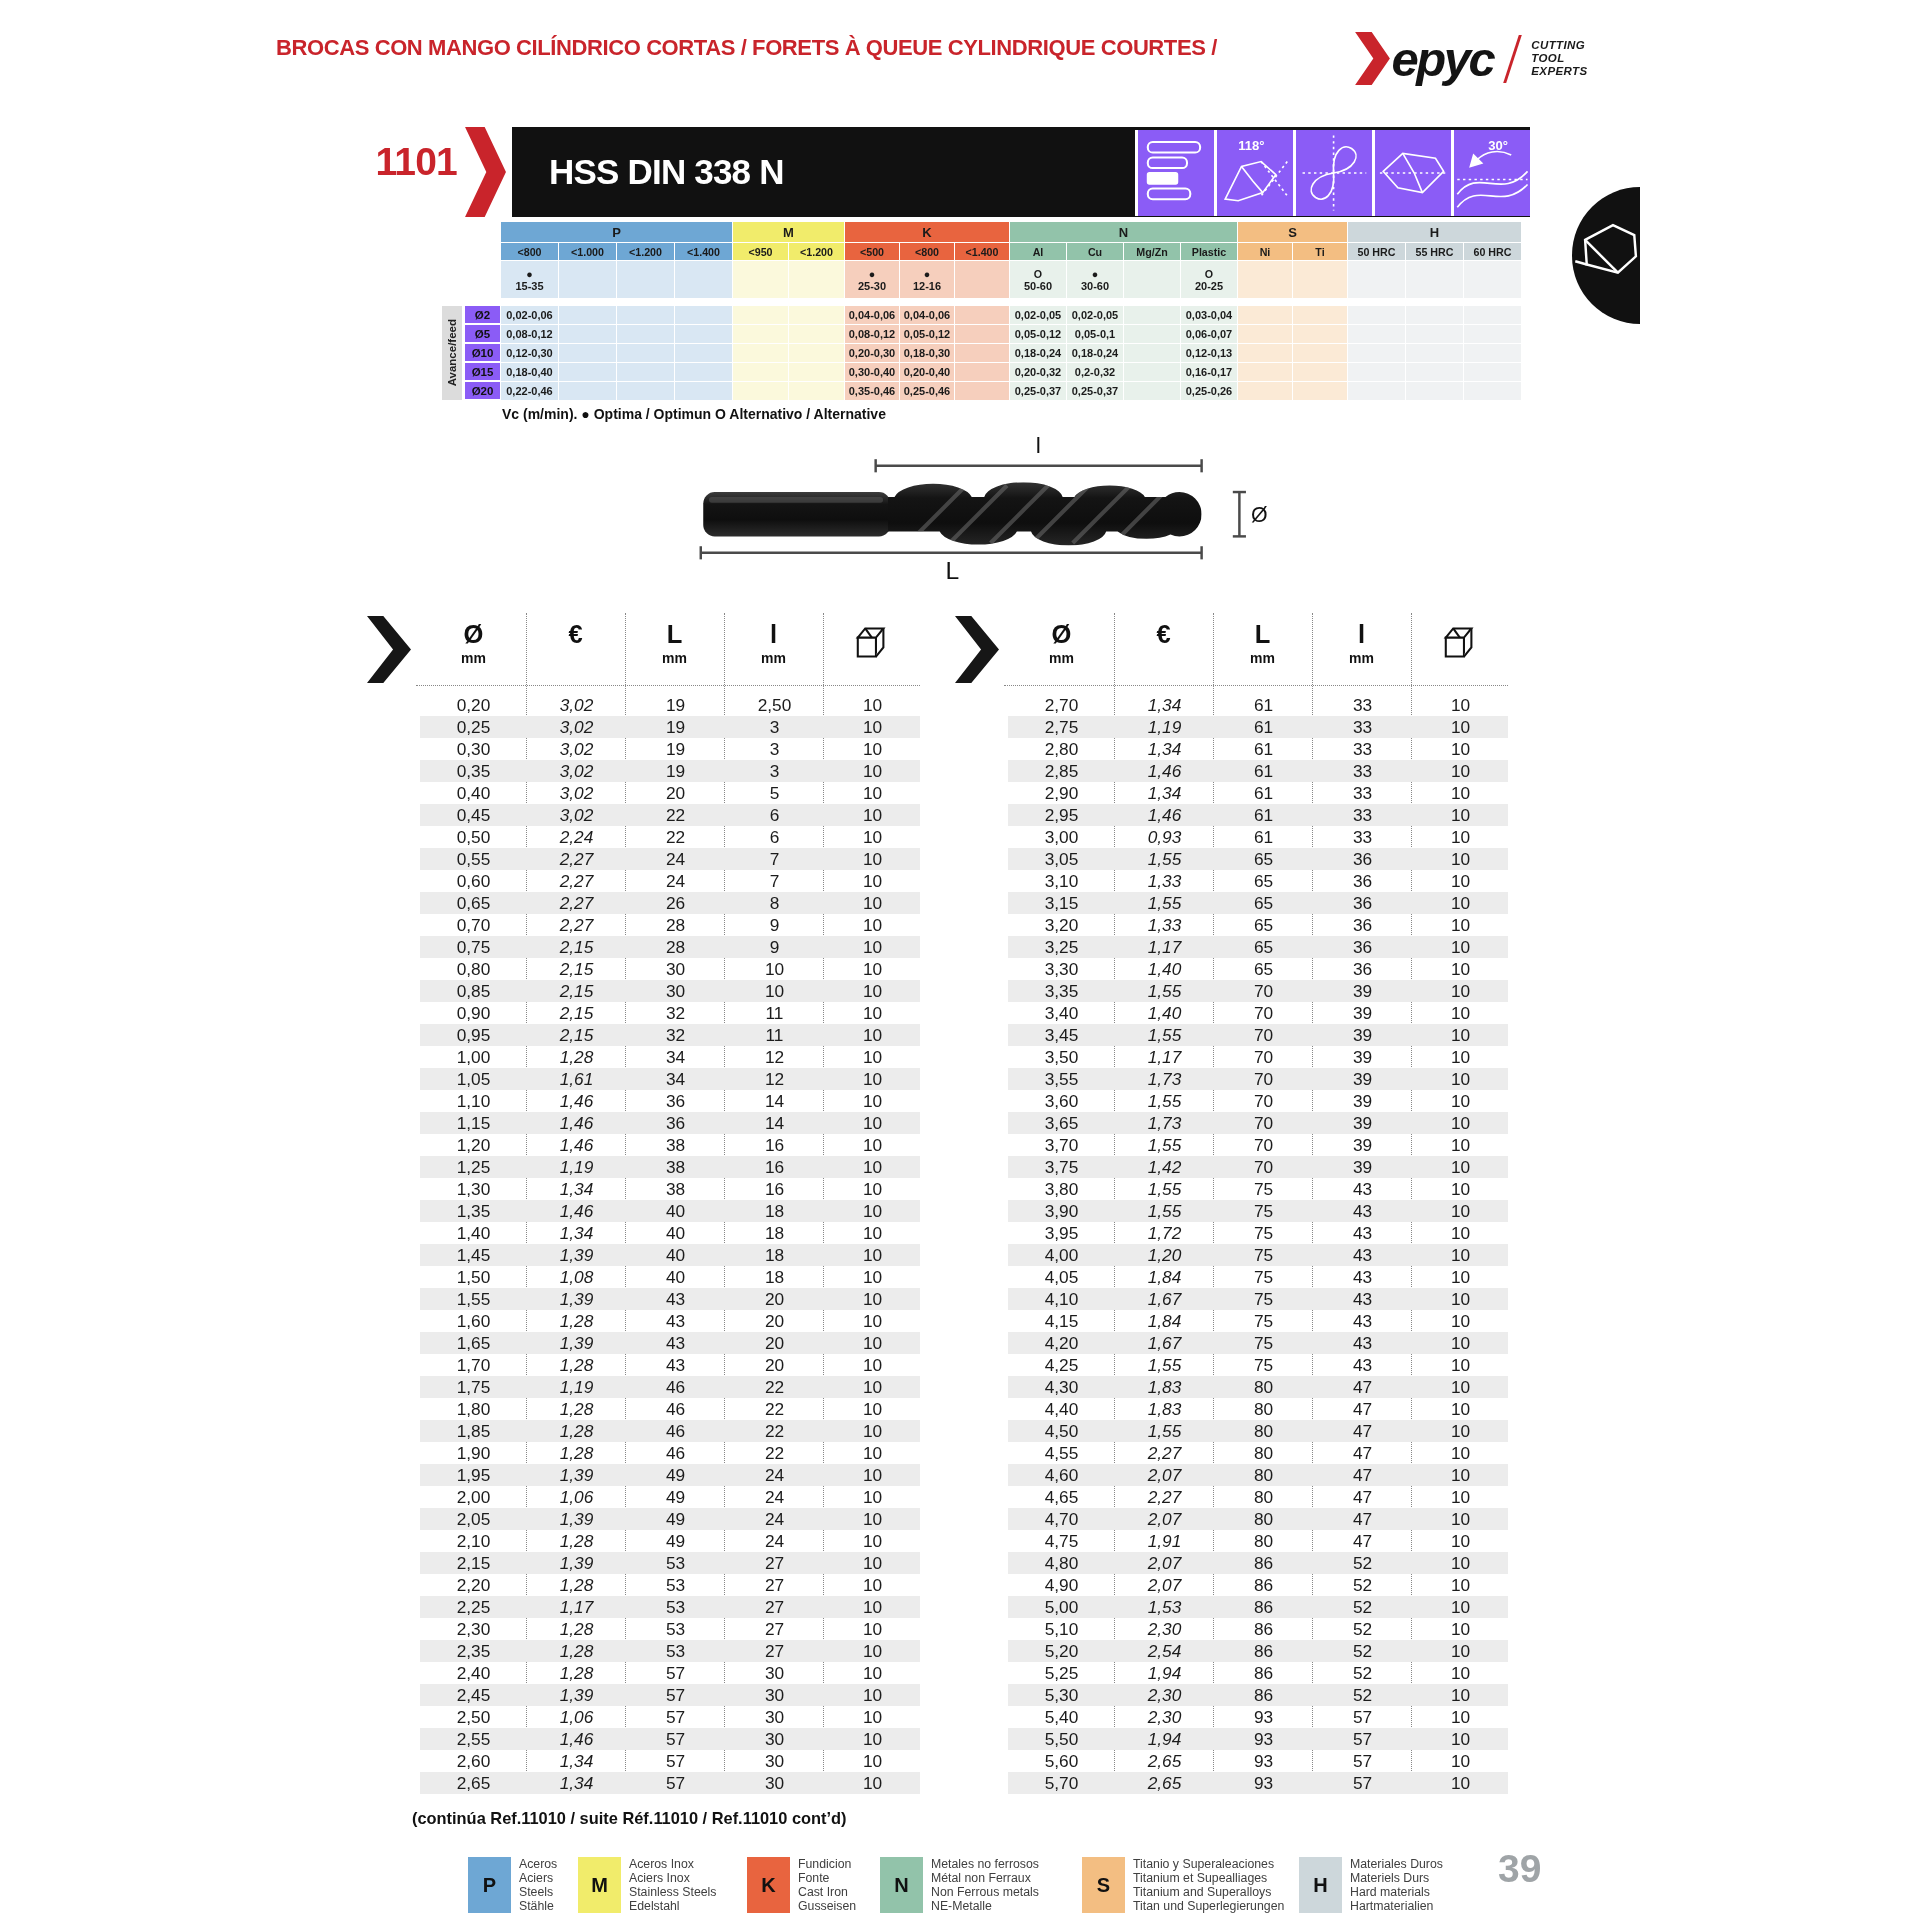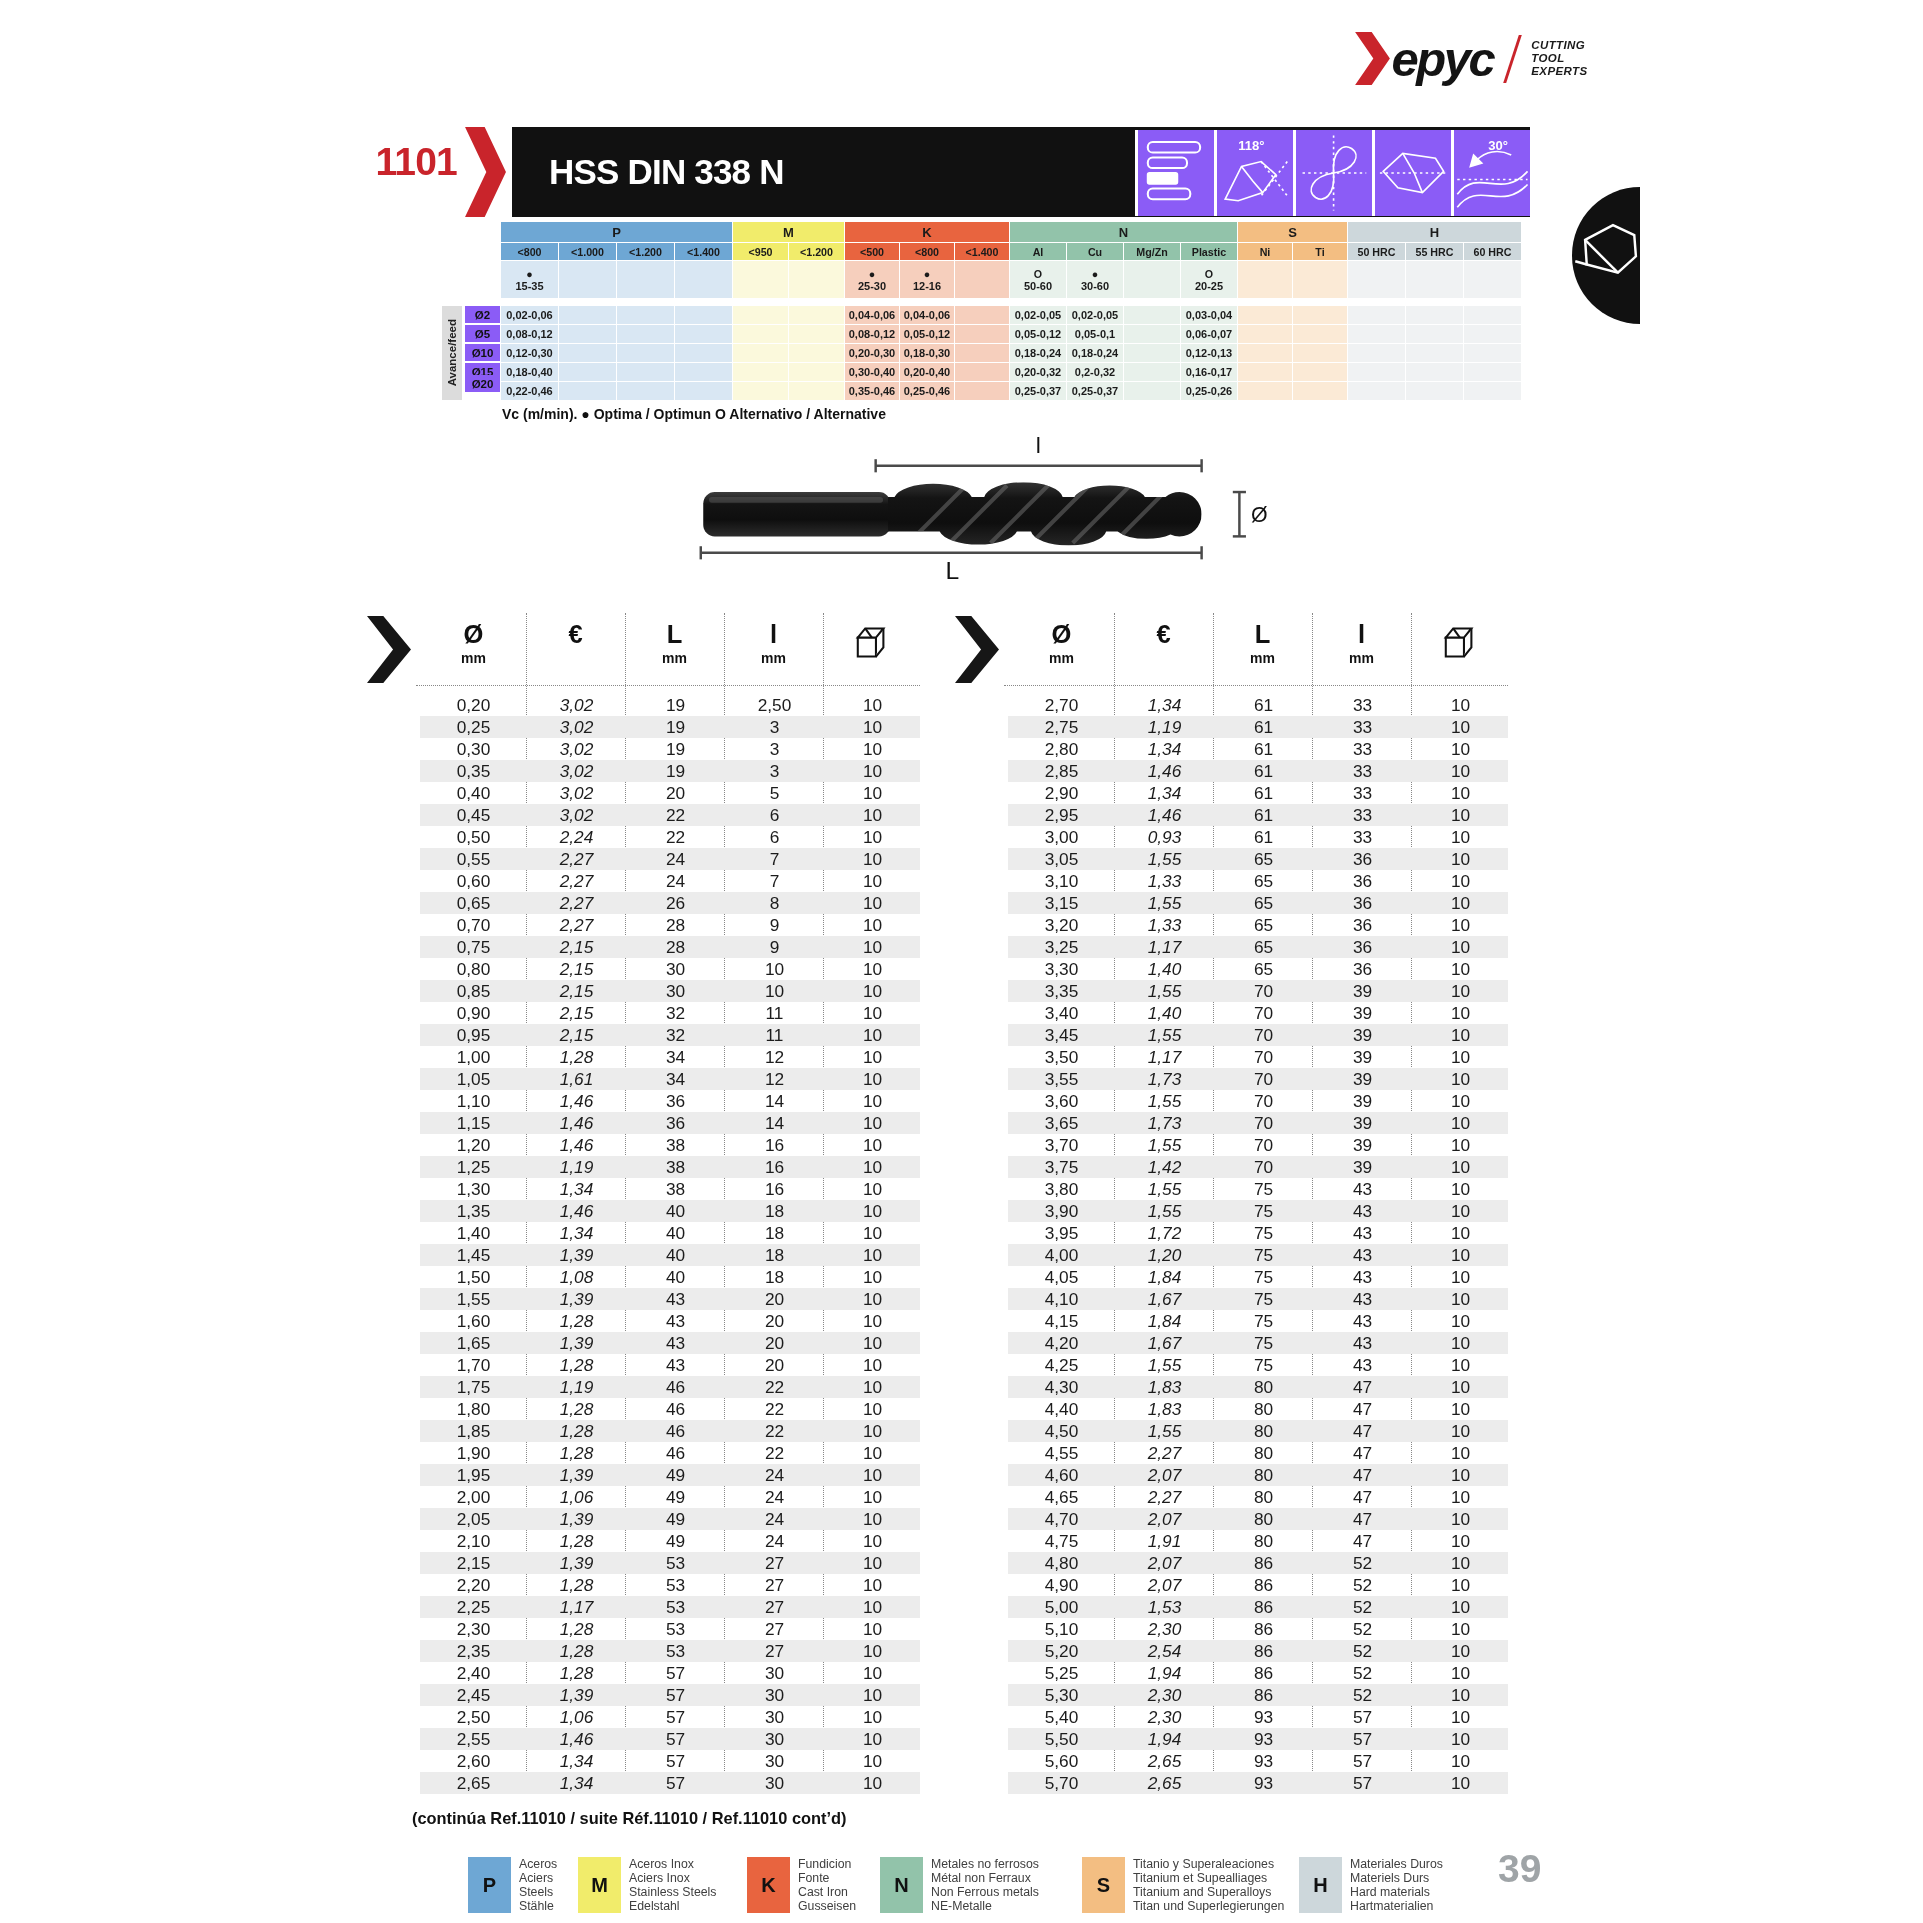--- a/index.html
+++ b/index.html
@@ -75,20 +75,21 @@
   .cont-note{left:412px;top:1809px;font-size:16.4px;font-weight:700;color:#111;}
   .legend-sq{position:absolute;top:1857px;width:43px;height:56px;display:flex;
     align-items:center;justify-content:center;font-size:20px;font-weight:700;color:#111;}
   .legend-tx{position:absolute;top:1857px;font-size:12.3px;line-height:14px;color:#404040;}
   .page-num{left:1498px;top:1847px;font-size:39px;font-weight:900;color:#9fa4a7;}
 </style>
 </head>
 <body>
 
 <div class="abs page-title">
+  <div>BROCAS CON MANGO CILÍNDRICO CORTAS / FORETS À QUEUE CYLINDRIQUE COURTES /</div>
 </div>
 
 <div class="abs logo">
   <span class="logo-brand">
     <svg width="35" height="53" viewBox="0 0 42 64">
       <polygon points="0,0 20,0 42,32 20,64 0,64 22,32" fill="#c9242b"></polygon>
     </svg>
     <span class="logo-text">epyc</span>
   </span>
   <span class="logo-slash"></span>
@@ -169,21 +170,21 @@
 
 <div class="abs speed-wrap">
   <div class="st-rot">
     <span>Avance/feed</span>
   </div>
   <div id="st-labels">
       <div class="st-lab" style="top: 84px;">Ø2</div>
       <div class="st-lab" style="top: 103px;">Ø5</div>
       <div class="st-lab" style="top: 122px;">Ø10</div>
       <div class="st-lab" style="top: 141px;">Ø15</div>
-      <div class="st-lab" style="top: 153px;">Ø20</div>
+      <div class="st-lab" style="top: 160px;">Ø20</div>
     </div>
   <div class="st-grid" id="st-grid">
       <div class="st-hdr g-p" style="grid-area: 1 / 1 / auto / span 4;">P</div>
       <div class="st-sub g-p" style="grid-area: 2 / 1;">&lt;800</div>
       <div class="st-cell g-p" style="grid-area: 3 / 1;">
         <span class="vc-mark">●</span>
         <span>15-35</span>
       </div>
       <div class="st-cell g-p" style="grid-area: 5 / 1;">0,02-0,06</div>
       <div class="st-cell g-p" style="grid-area: 6 / 1;">0,08-0,12</div>

